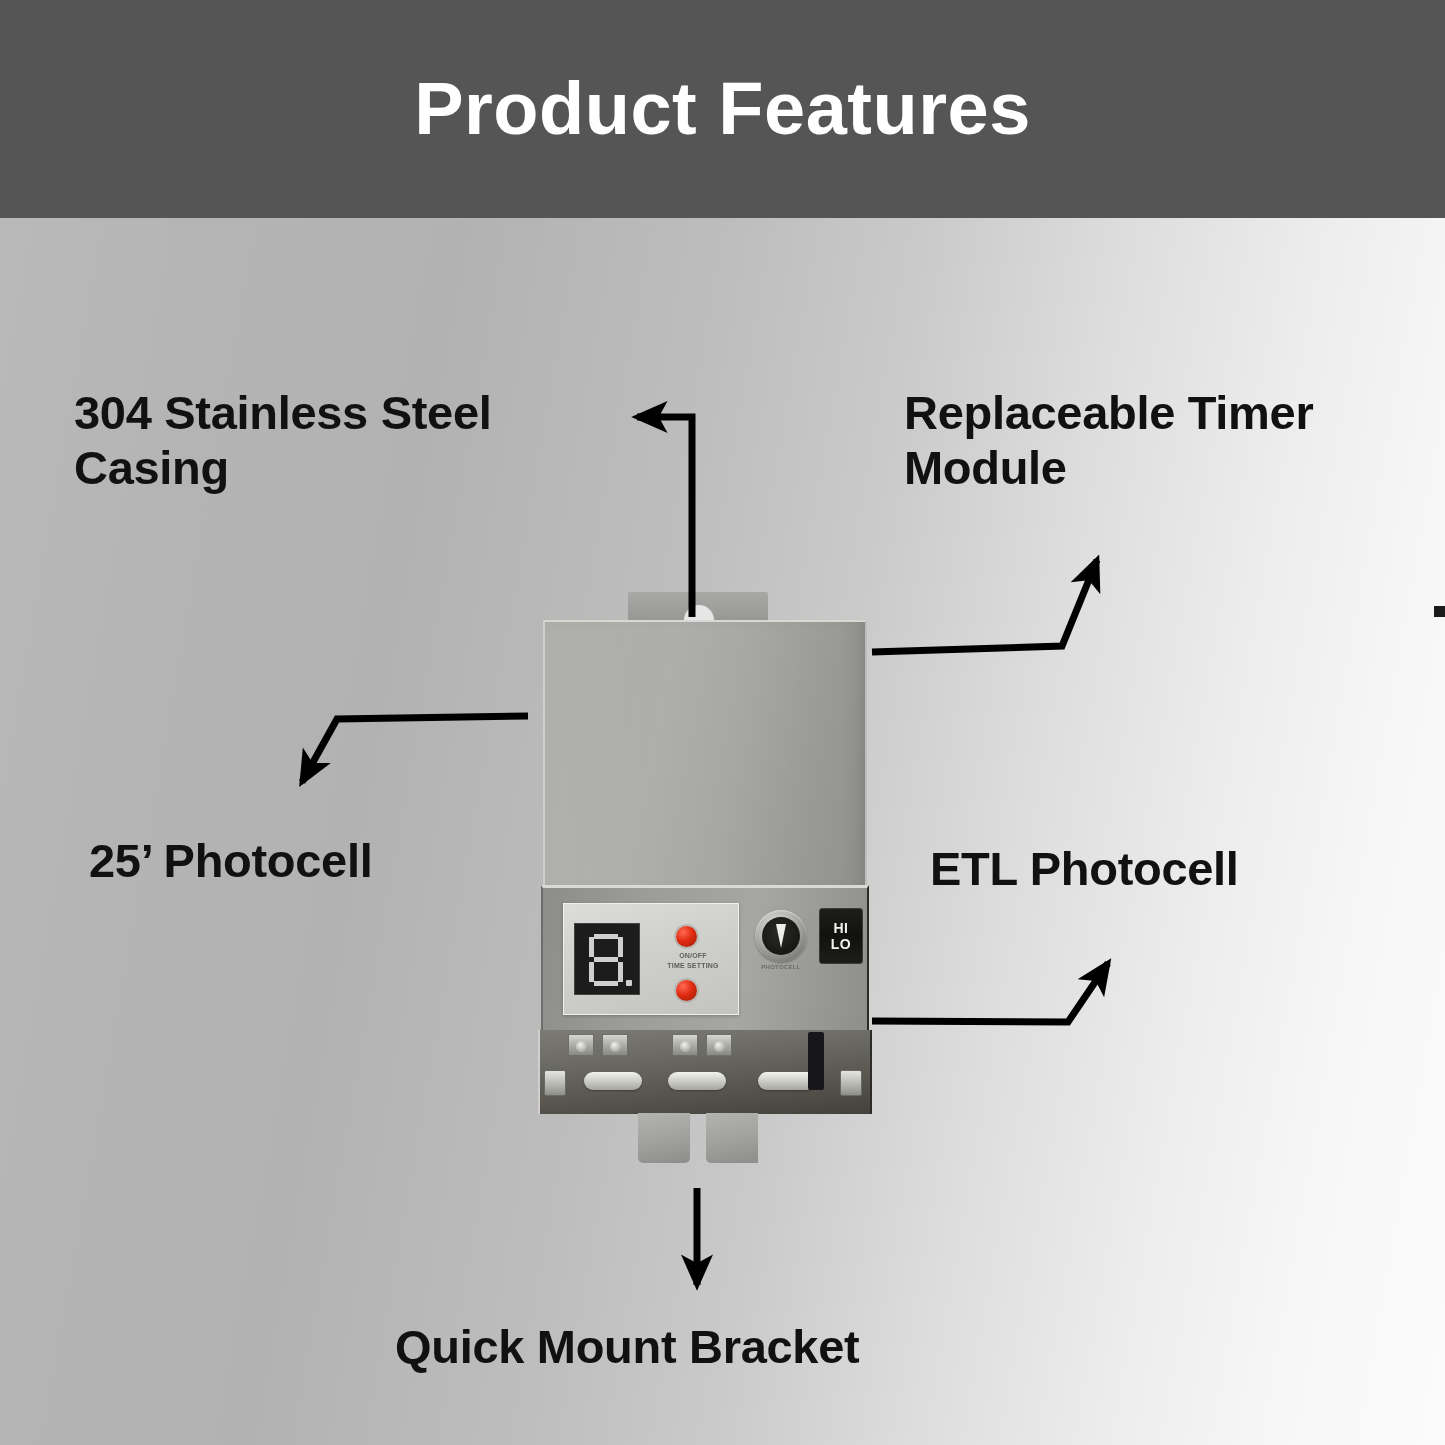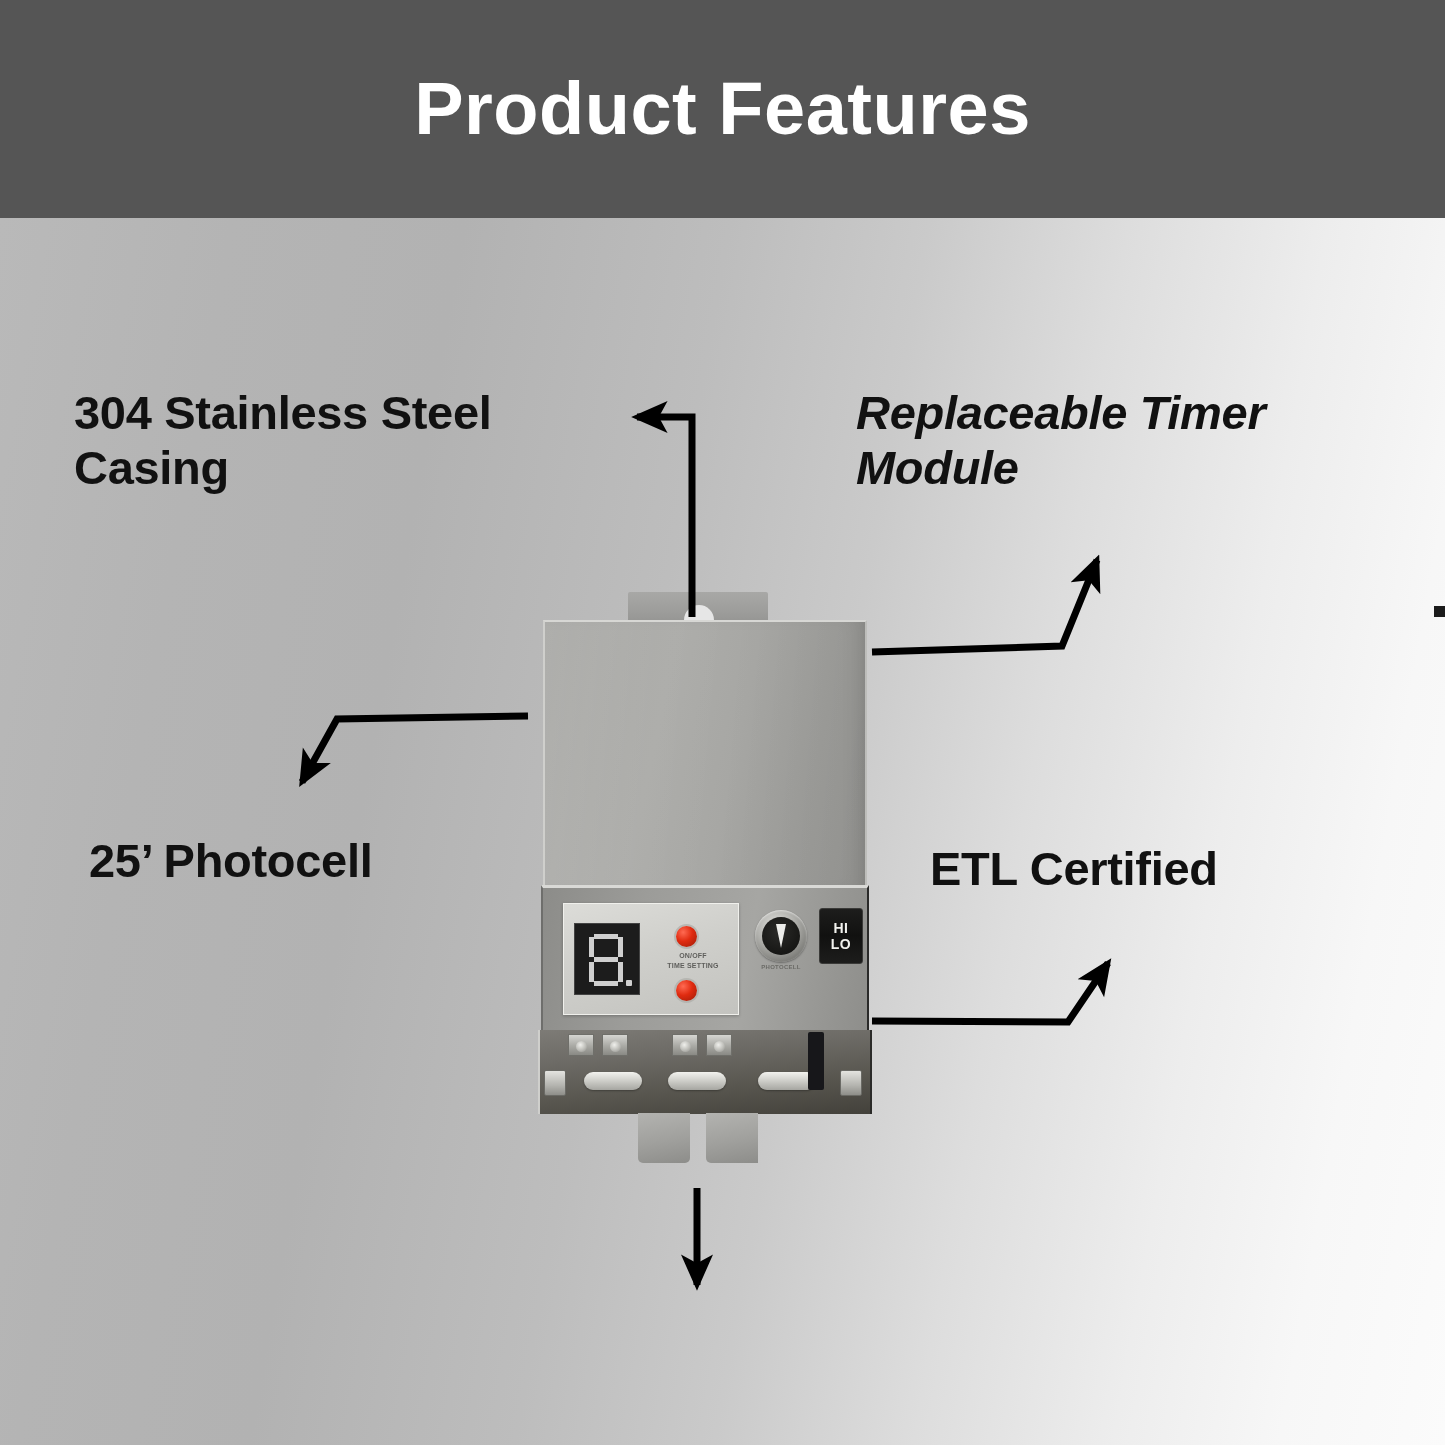--- a/index.html
+++ b/index.html
@@ -62,21 +62,21 @@
     color: #111111;
     font-weight: 700;
     font-size: 47px;
     line-height: 1.17;
     text-align: left;
     letter-spacing: -0.3px;
     white-space: pre-line;
     font-family: "Liberation Sans", sans-serif;
   }
   #label-casing   { left: 74px;  top: 386px; width: 520px; }
-  #label-timer    { left: 856px; top: 386px; width: 520px; font-style: italic; }
+  #label-timer    { left: 904px; top: 386px; width: 520px; }
   #label-photo    { left: 89px;  top: 834px; width: 420px; }
   #label-etl      { left: 930px; top: 842px; width: 440px; }
   #label-bracket  { left: 395px; top: 1320px; width: 640px; }
 
   
   #unit {
     position: absolute;
     left: 516px; top: 585px;
     width: 396px; height: 590px;
   }
@@ -301,21 +301,22 @@
     <div id="header-title">Product Features</div>
   </div>
 
   <div id="stage"></div>
 
   <div class="label" id="label-casing">304 Stainless Steel
 Casing</div>
   <div class="label" id="label-timer">Replaceable Timer
 Module</div>
   <div class="label" id="label-photo">25’ Photocell</div>
-  <div class="label" id="label-etl">ETL Certified</div>
+  <div class="label" id="label-etl">ETL Photocell</div>
+  <div class="label" id="label-bracket">Quick Mount Bracket</div>
 
   <div id="unit">
 
     <div class="top-tab"></div>
     <div class="top-tab-hole"></div>
 
     <div class="casing">
       <div class="casing-sheen"></div>
     </div>
 

